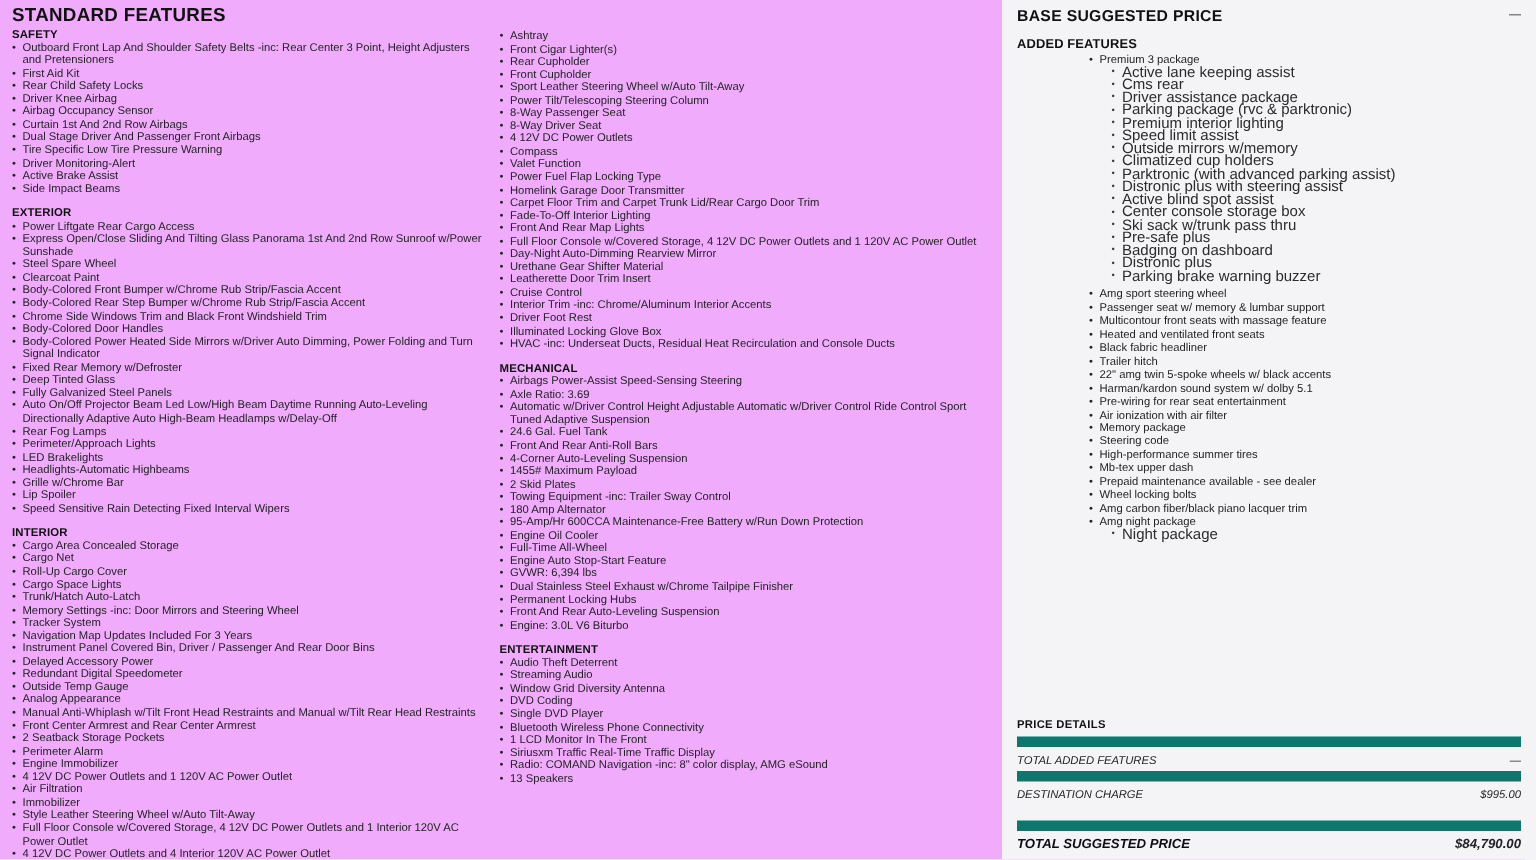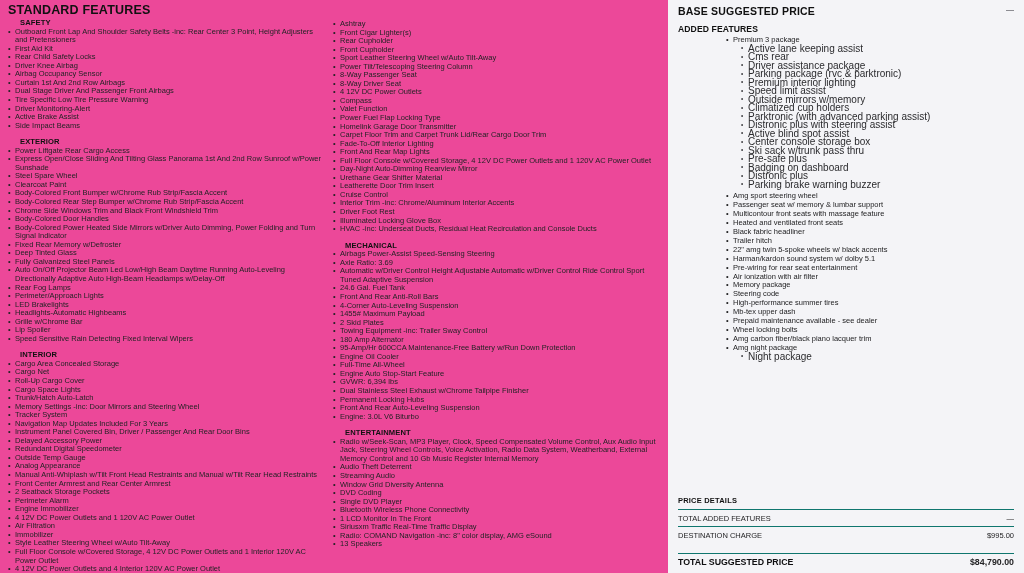--- a/index.html
+++ b/index.html
@@ -1,35 +1,35 @@
 <!DOCTYPE html>
 <html><head>
 <meta charset="utf-8">
 <style>
   html,body{margin:0;padding:0;background:#ffffff;}
   .page{
     position:relative;
     width:1024px;height:573px;
-    background:#ec4899;
+    background:#f0abfc;
     overflow:hidden;
     font-family:"Liberation Sans","DejaVu Sans",sans-serif;
     color:#1c1c1e;
     -webkit-font-smoothing:antialiased;
   }
   .page-title{
     position:absolute;left:8px;top:3px;
     font-size:12.5px;font-weight:bold;letter-spacing:.2px;color:#111;
     margin:0;
   }
   .col{position:absolute;top:19px;}
   .col-1{left:8px;width:319px;}
   .col-2{left:333px;top:20px;width:330px;}
   .section-heading{
     font-size:7.6px;font-weight:bold;color:#111;
-    line-height:8.6px;margin:8px 0 0 12px;letter-spacing:.1px;
+    line-height:8.6px;margin:8px 0 0 0;letter-spacing:.1px;
   }
   .col > .section-heading:first-child{margin-top:0;}
   ul.feature-list{list-style:none;margin:0;padding:0;}
   ul.feature-list li{
     position:relative;padding-left:7px;
     font-size:7.5px;line-height:8.55px;color:#232325;
   }
   ul.feature-list li::before{
     content:"\2022";position:absolute;left:0;top:0;
     font-size:7.5px;color:#232325;
@@ -64,21 +64,21 @@
     content:"\2022";position:absolute;left:0;top:-0.5px;
     font-size:6.3px;color:#3a3a3e;
   }
   .price-details{
     position:absolute;left:10px;right:10px;bottom:4px;
   }
   .pd-title{font-size:7.5px;font-weight:bold;color:#111;letter-spacing:.2px;padding-bottom:4px;}
   .pd-row{
     display:flex;justify-content:space-between;align-items:baseline;
     font-size:7.5px;color:#232325;
-    padding:3.5px 0;border-top:1px solid #0f766e;
+    padding:3.5px 0;border-top:7px solid #0f766e;font-style:italic;
   }
   .pd-row .pd-value{text-align:right;color:#232325;}
   .pd-row.pd-total{font-size:8.8px;font-weight:bold;color:#0e0e10;padding:3px 0 2px 0;margin-top:10px;}
 </style>
 </head>
 <body>
 
 <div class="page">
 
   <h1 class="page-title">STANDARD FEATURES</h1>
@@ -194,21 +194,20 @@
         <li>Full-Time All-Wheel</li>
         <li>Engine Auto Stop-Start Feature</li>
         <li>GVWR: 6,394 lbs</li>
         <li>Dual Stainless Steel Exhaust w/Chrome Tailpipe Finisher</li>
         <li>Permanent Locking Hubs</li>
         <li>Front And Rear Auto-Leveling Suspension</li>
         <li>Engine: 3.0L V6 Biturbo</li>
       </ul>
       <div class="section-heading">ENTERTAINMENT</div>
       <ul class="feature-list">
-        <li>Radio w/Seek-Scan, MP3 Player, Clock, Speed Compensated Volume Control, Aux Audio Input Jack, Steering Wheel Controls, Voice Activation, Radio Data System, Weatherband, External Memory Control and 10 Gb Music Register Internal Memory</li>
         <li>Audio Theft Deterrent</li>
         <li>Streaming Audio</li>
         <li>Window Grid Diversity Antenna</li>
         <li>DVD Coding</li>
         <li>Single DVD Player</li>
         <li>Bluetooth Wireless Phone Connectivity</li>
         <li>1 LCD Monitor In The Front</li>
         <li>Siriusxm Traffic Real-Time Traffic Display</li>
         <li>Radio: COMAND Navigation -inc: 8" color display, AMG eSound</li>
         <li>13 Speakers</li>

